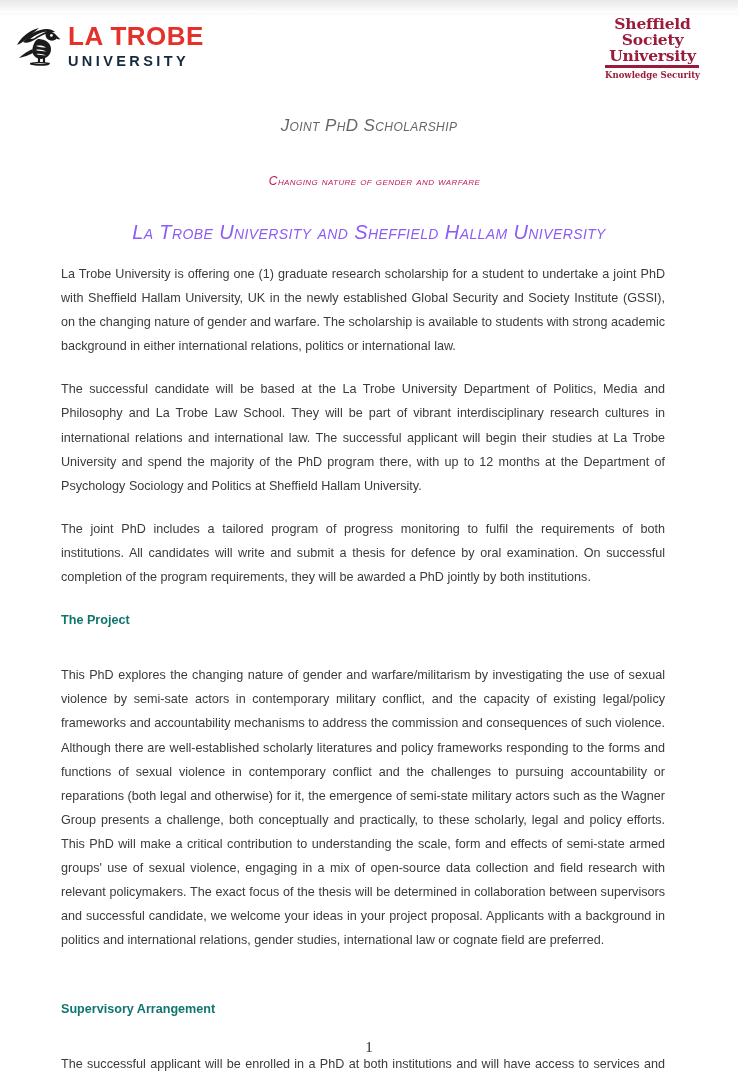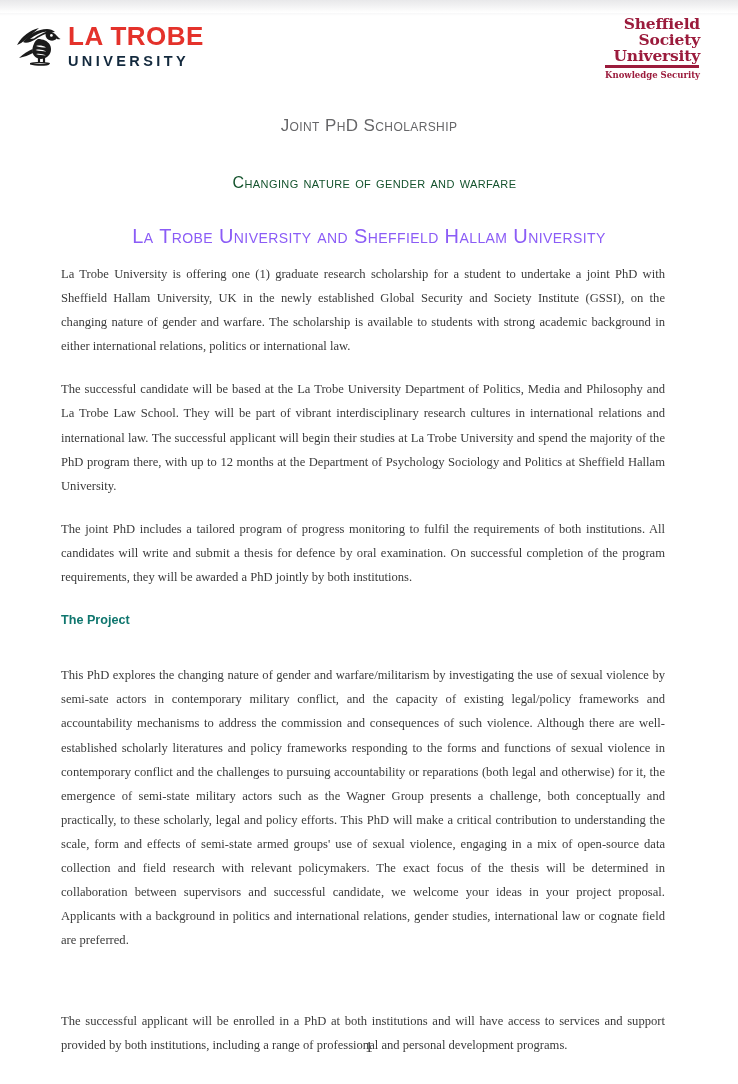--- a/index.html
+++ b/index.html
@@ -79,21 +79,21 @@
     letter-spacing: 3.4px;
     color: #13293D;
     line-height: 1;
     margin-top: 5px;
   }
 
   .shu-logo {
     position: absolute;
     right: 38px;
     top: 16px;
-    text-align: right;
+    text-align: center;
     line-height: 1;
   }
   .shu-line {
     display: block;
     font-family: "DejaVu Serif", serif;
     font-weight: bold;
     font-size: 15.5px;
     color: #9B1B3C;
     letter-spacing: -0.2px;
     line-height: 1.02;
@@ -120,30 +120,31 @@
     position: absolute;
     top: 116px;
     left: 0;
     width: 738px;
     text-align: center;
   }
   .title-line {
     font-variant: small-caps;
     font-family: "Liberation Sans", sans-serif;
     letter-spacing: 0.4px;
+    font-style: italic;
   }
   .title-1 {
     font-size: 17px;
     color: #666668;
     margin: 0;
     font-weight: normal;
   }
   .title-2 {
-    font-size: 16px;
-    color: #14532d;
+    font-size: 12px;
+    color: #be185d;
     margin: 38px 0 0 11px;
     font-weight: normal;
   }
   .title-3 {
     font-size: 20px;
     color: #8b5cf6;
     margin: 33px 0 0 0;
     font-weight: normal;
   }
 
@@ -153,21 +154,21 @@
     top: 262px;
     left: 61px;
     width: 604px;
   }
   p.para {
     margin: 0 0 19px 0;
     font-size: 12.6px;
     line-height: 24.1px;
     text-align: justify;
     color: #3b3b3b;
-    font-family: Liberation Serif, serif;
+    font-family: Liberation Sans, sans-serif;
   }
   h2.section-heading {
     margin: 0 0 19px 0;
     font-size: 12.6px;
     line-height: 24.1px;
     font-weight: bold;
     color: #0f766e;
     text-align: left;
     font-family: "Liberation Sans", sans-serif;
   }
@@ -260,20 +261,21 @@
     <p class="para">The joint PhD includes a tailored program of progress monitoring to fulfil the requirements of both institutions. All candidates will write and submit a thesis for defence by oral examination. On successful completion of the program requirements, they will be awarded a PhD jointly by both institutions.</p>
 
     <h2 class="section-heading">The Project</h2>
 
     <div class="spacer-sm"></div>
 
     <p class="para">This PhD explores the changing nature of gender and warfare/militarism by investigating the use of sexual violence by semi-sate actors in contemporary military conflict, and the capacity of existing legal/policy frameworks and accountability mechanisms to address the commission and consequences of such violence. Although there are well-established scholarly literatures and policy frameworks responding to the forms and functions of sexual violence in contemporary conflict and the challenges to pursuing accountability or reparations (both legal and otherwise) for it, the emergence of semi-state military actors such as the Wagner Group presents a challenge, both conceptually and practically, to these scholarly, legal and policy efforts. This PhD will make a critical contribution to understanding the scale, form and effects of semi-state armed groups' use of sexual violence, engaging in a mix of open-source data collection and field research with relevant policymakers. The exact focus of the thesis will be determined in collaboration between supervisors and successful candidate, we welcome your ideas in your project proposal. Applicants with a background in politics and international relations, gender studies, international law or cognate field are preferred.</p>
 
     <div class="spacer-md"></div>
 
+    <h2 class="section-heading">Supervisory Arrangement</h2>
 
     <div class="spacer-sm"></div>
 
     <p class="para">The successful applicant will be enrolled in a PhD at both institutions and will have access to services and support provided by both institutions, including a range of professional and personal development programs.</p>
 
   </div>
 
   <div class="footer">
     <span class="page-number">1</span>
   </div>

